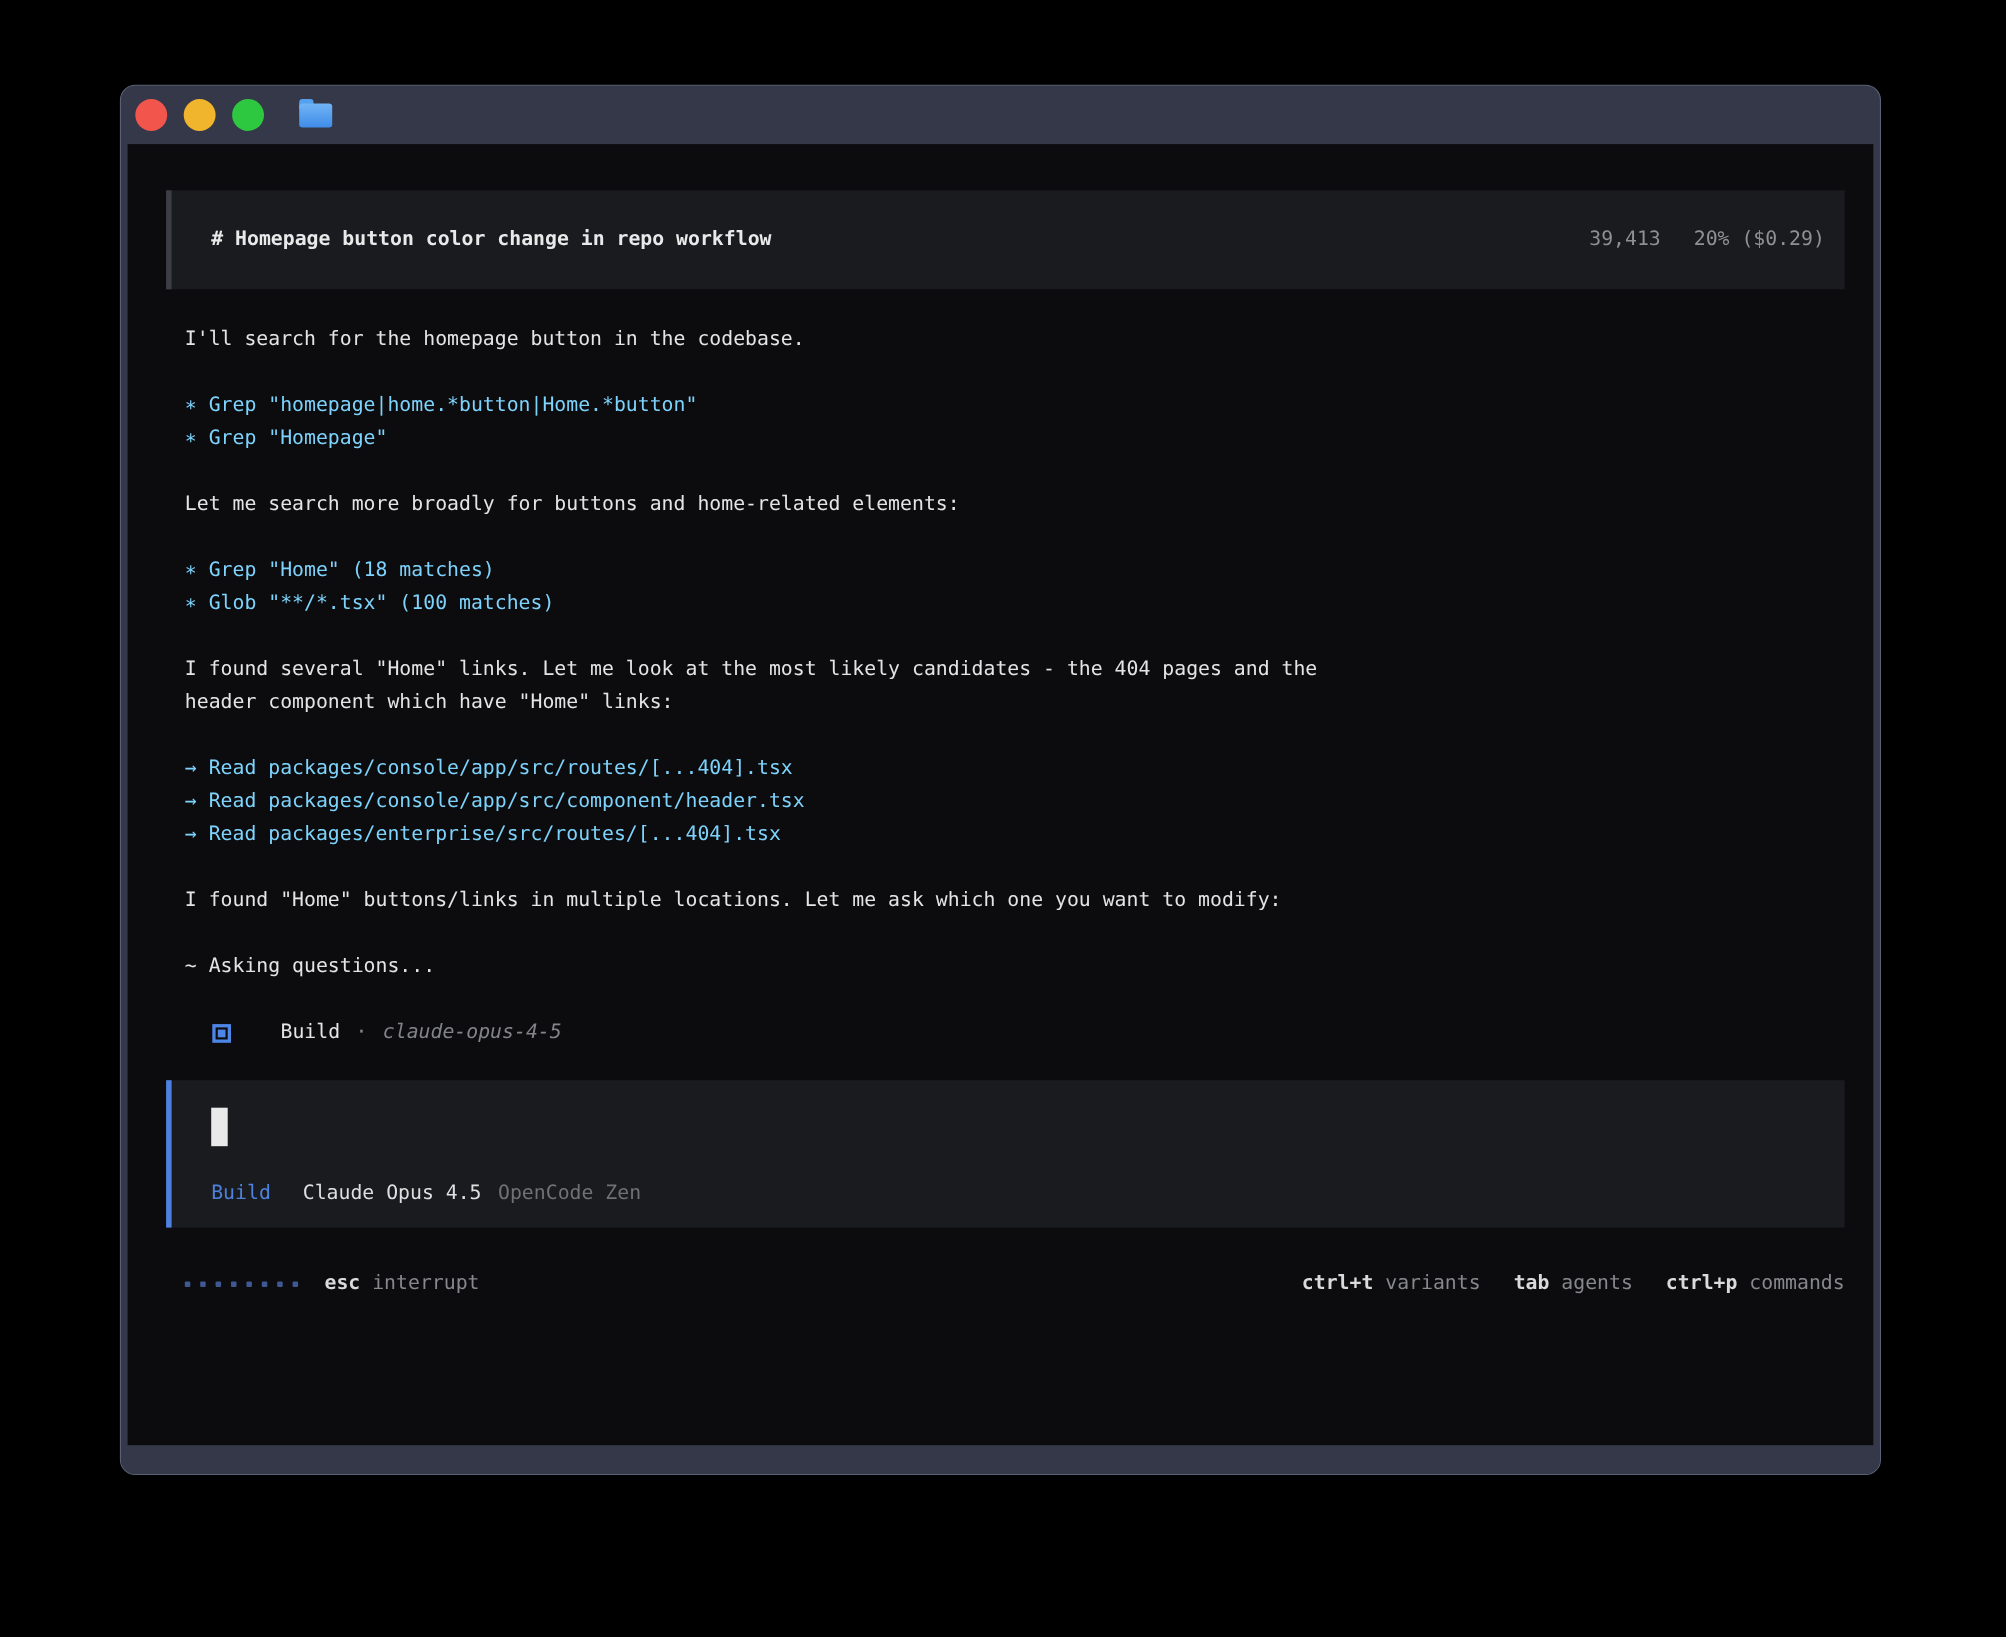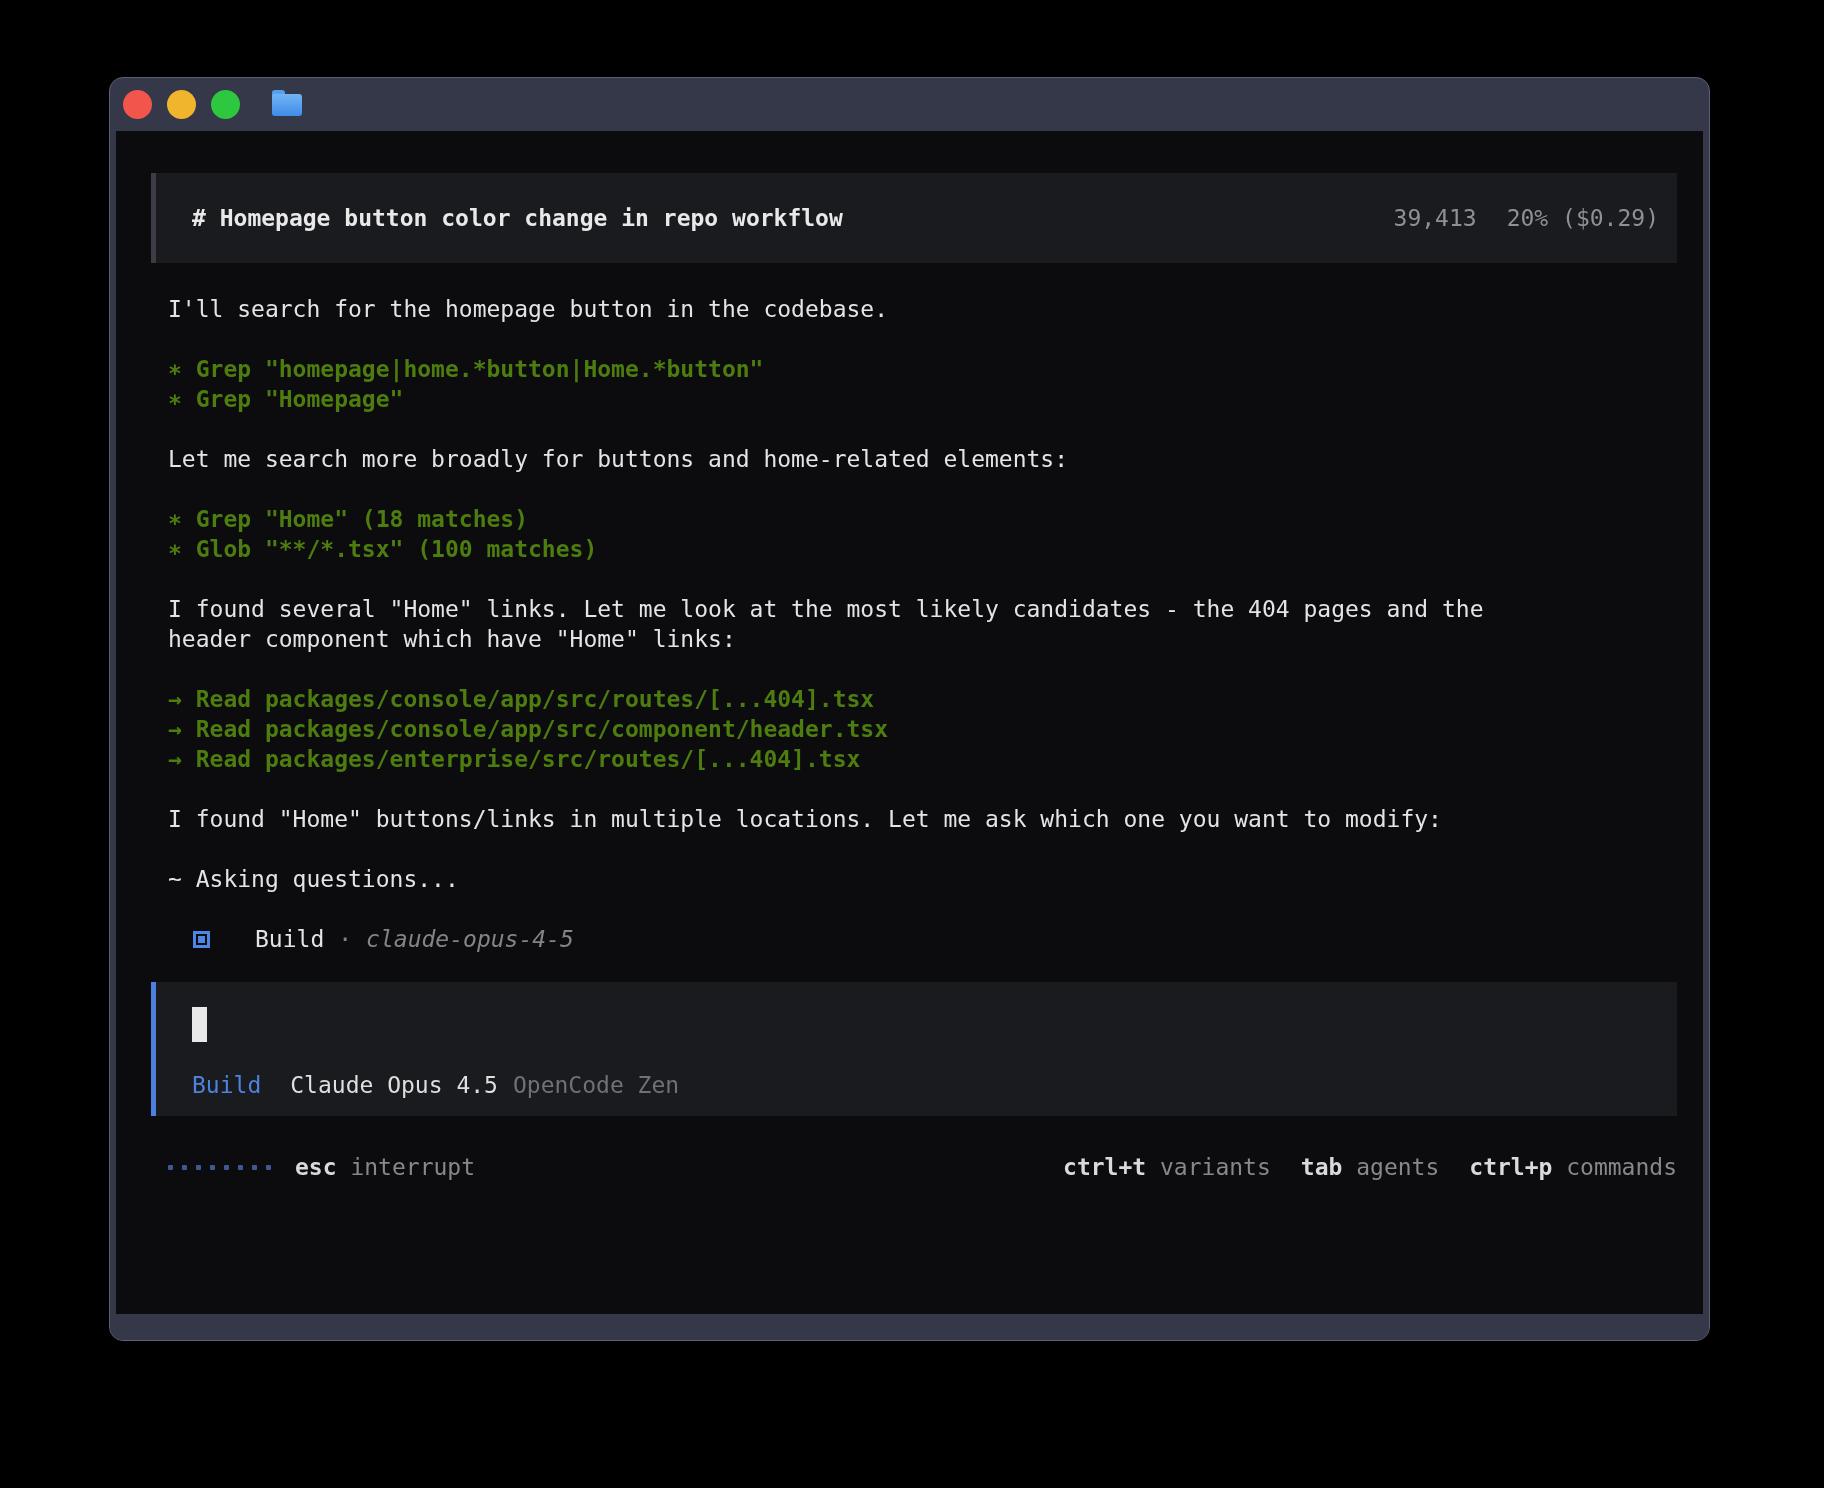--- a/index.html
+++ b/index.html
@@ -20,36 +20,36 @@
   .folder { position:relative; width:30px; height:22px; margin-left:32px; flex:none; }
   .folder::before { content:""; position:absolute; top:-4px; left:0; width:13px; height:9px;
                     border-radius:3px 3px 0 0; background:#54a0ef; }
   .folder::after  { content:""; position:absolute; inset:0; border-radius:3px;
                     background:linear-gradient(180deg,#72b4f5 0%,#3f8ce9 100%); }
   .wtitle { margin-left:11px; font-family:"Liberation Sans", sans-serif; font-weight:700;
             font-size:25px; color:#a9aec0; white-space:nowrap; }
 
   
   .content { flex:1; margin:0 6px; background:#0c0c0e; padding:42px 26px 13px 35px;
-             font-size:23px; line-height:30px; color:#e4e4e5; overflow:hidden; }
+             font-size:18px; line-height:30px; color:#e4e4e5; overflow:hidden; }
 
   .block { background:#1a1b1e; border-left:5px solid #3d3e45; }
   .header-block { height:90px; display:flex; align-items:center; justify-content:space-between;
                   padding:0 18px 0 36px; white-space:nowrap; }
   .header-block .stitle { font-weight:700; color:#e9e9ea; }
   .header-block .meta { color:#8f9094; }
   .header-block .meta .tok { margin-right:30px; }
 
   .user-block { height:90px; margin-top:32px; display:flex; align-items:center;
                 padding-left:36px; border-left-color:#4e80e0; color:#e4e4e5; white-space:nowrap; }
 
   #conversation { margin:31px 0 0 17px; white-space:pre; }
   .para { margin-bottom:30px; }
   .para.text { color:#e4e4e5; }
-  .para.tool { color:#4d7c0f;font-weight:bold; }
+  .para.tool { color:#7dd3fc; }
 
   .agent-line { margin-left:42px; height:30px; display:flex; align-items:center; white-space:pre; }
   .agent-icon { width:17px; height:17px; border:3px solid #4e86e8; margin-right:45px;
                 display:inline-flex; align-items:center; justify-content:center; flex:none; }
   .agent-icon i { display:block; width:7px; height:7px; background:#4e86e8; }
   .agent-line .aname { color:#e4e4e5; }
   .agent-line .asep  { color:#828488; margin:0 14px; }
   .agent-line .amodel{ color:#828488;font-style:italic; }
 
   .input-block { height:134px; margin-top:28px; border-left-color:#4e80e0;

